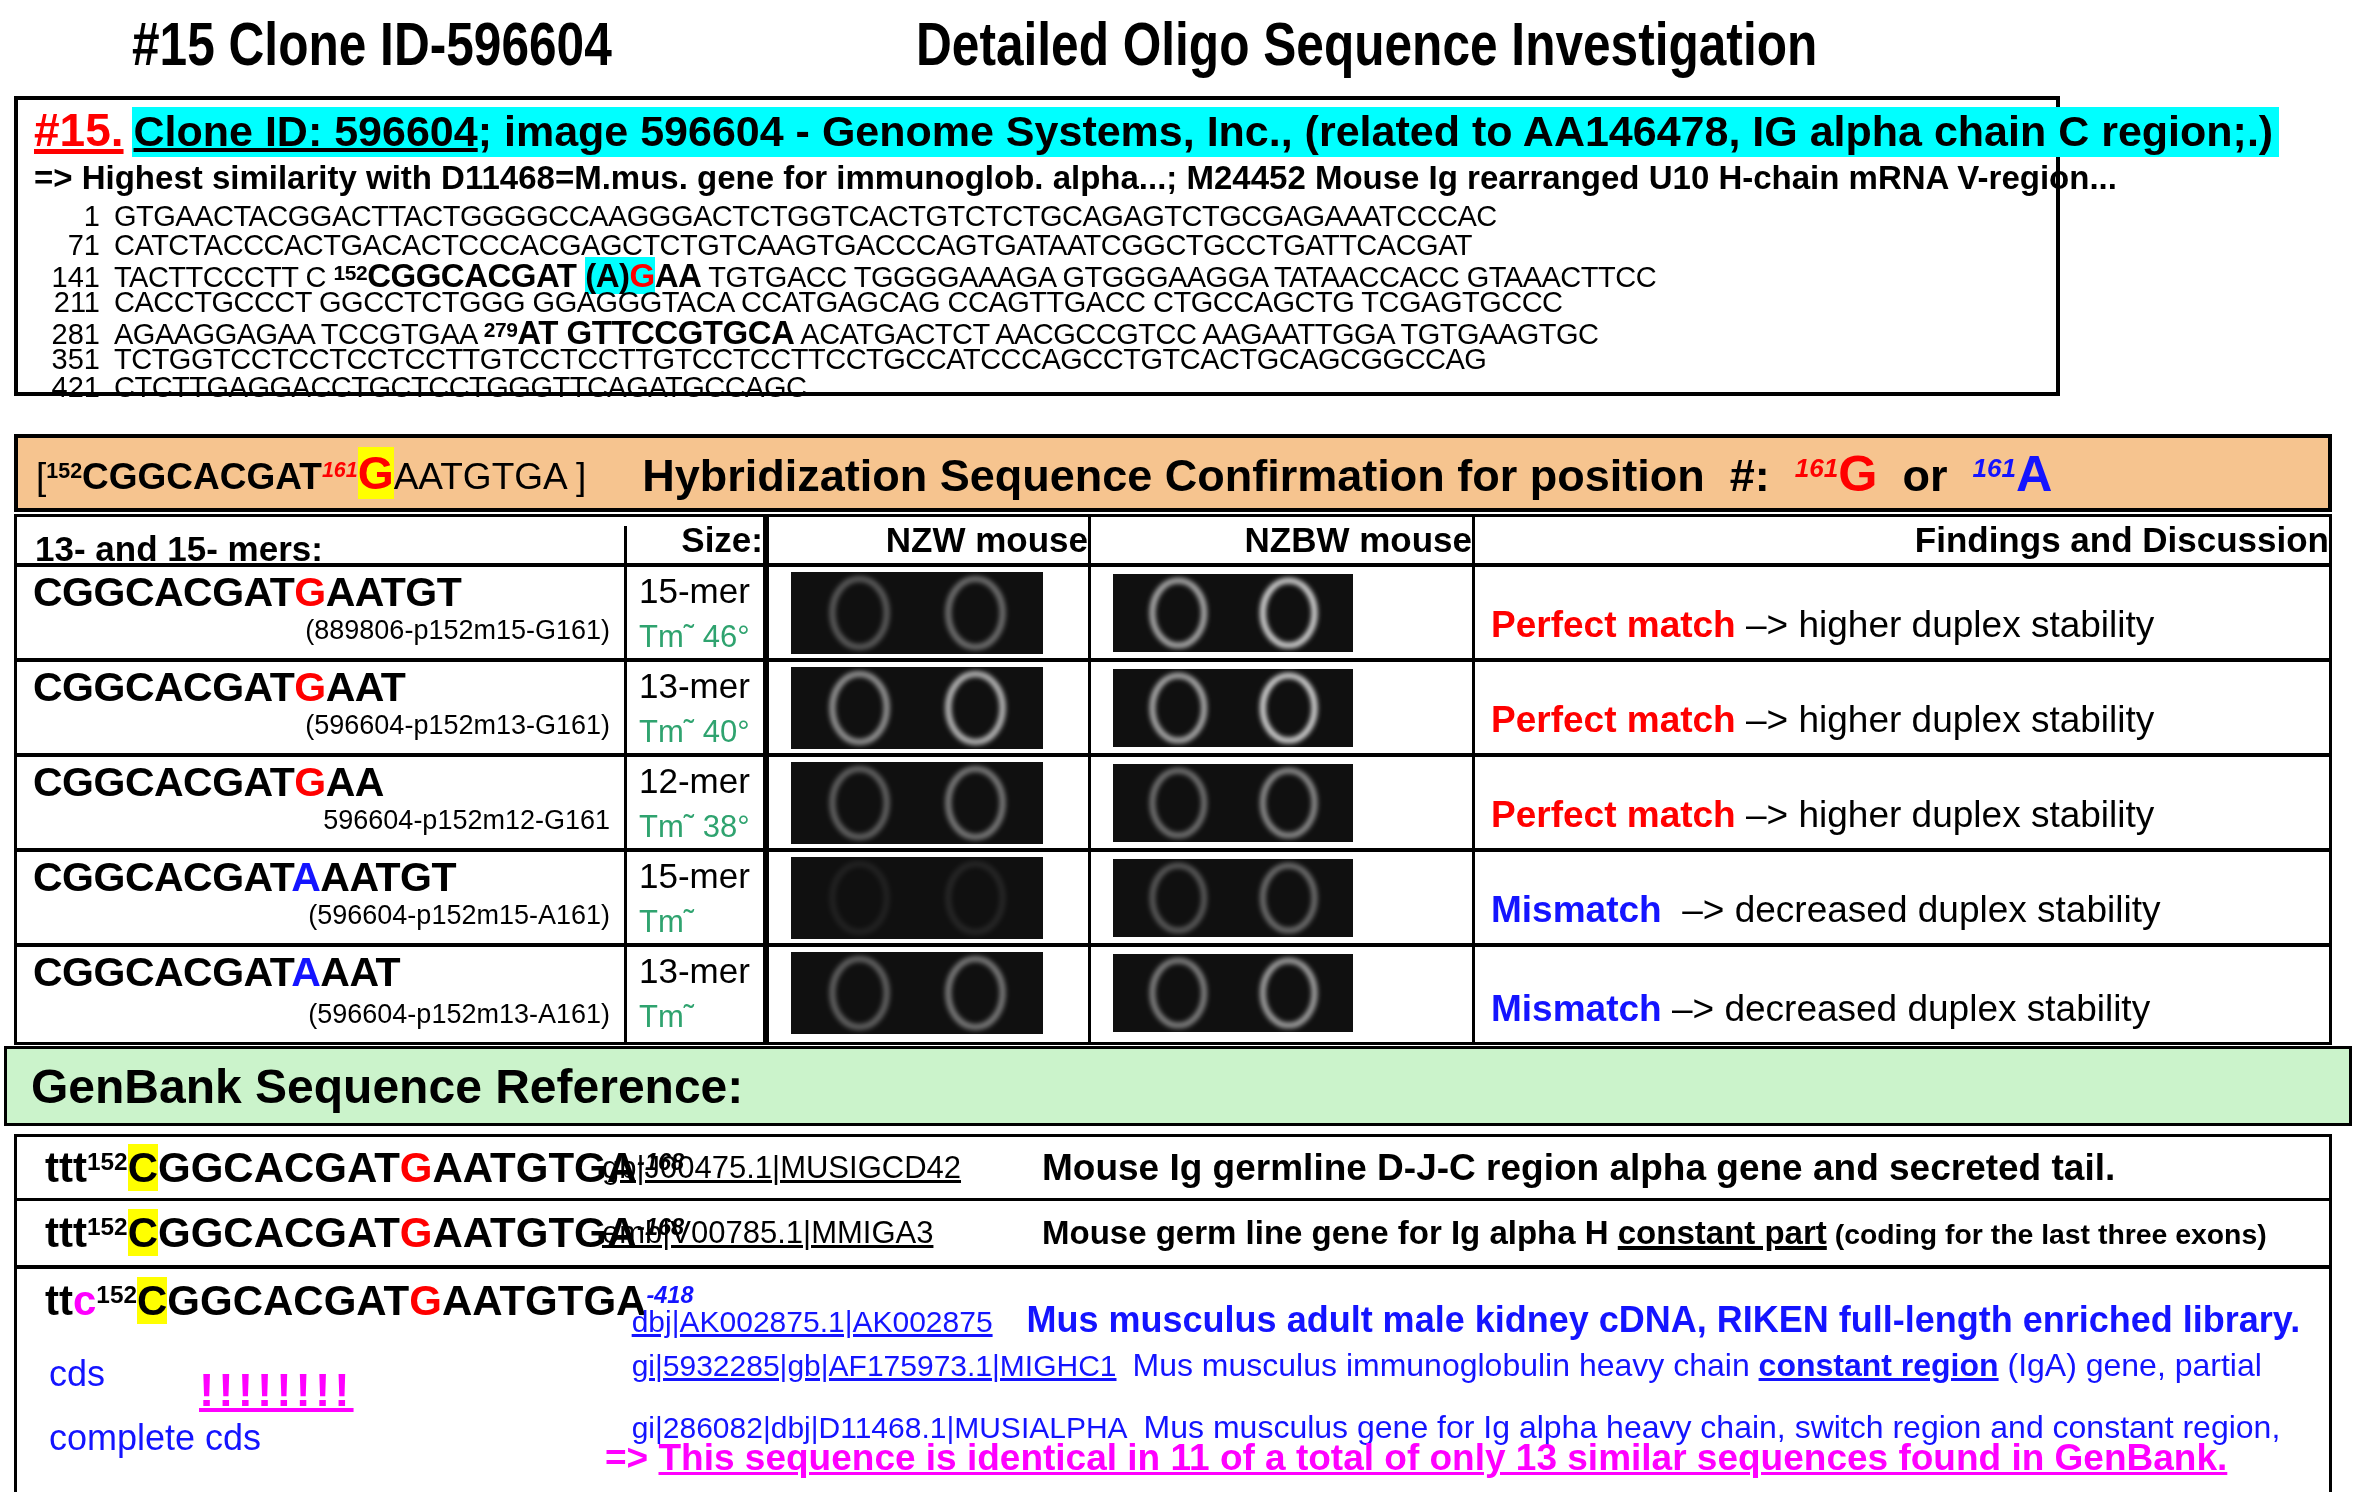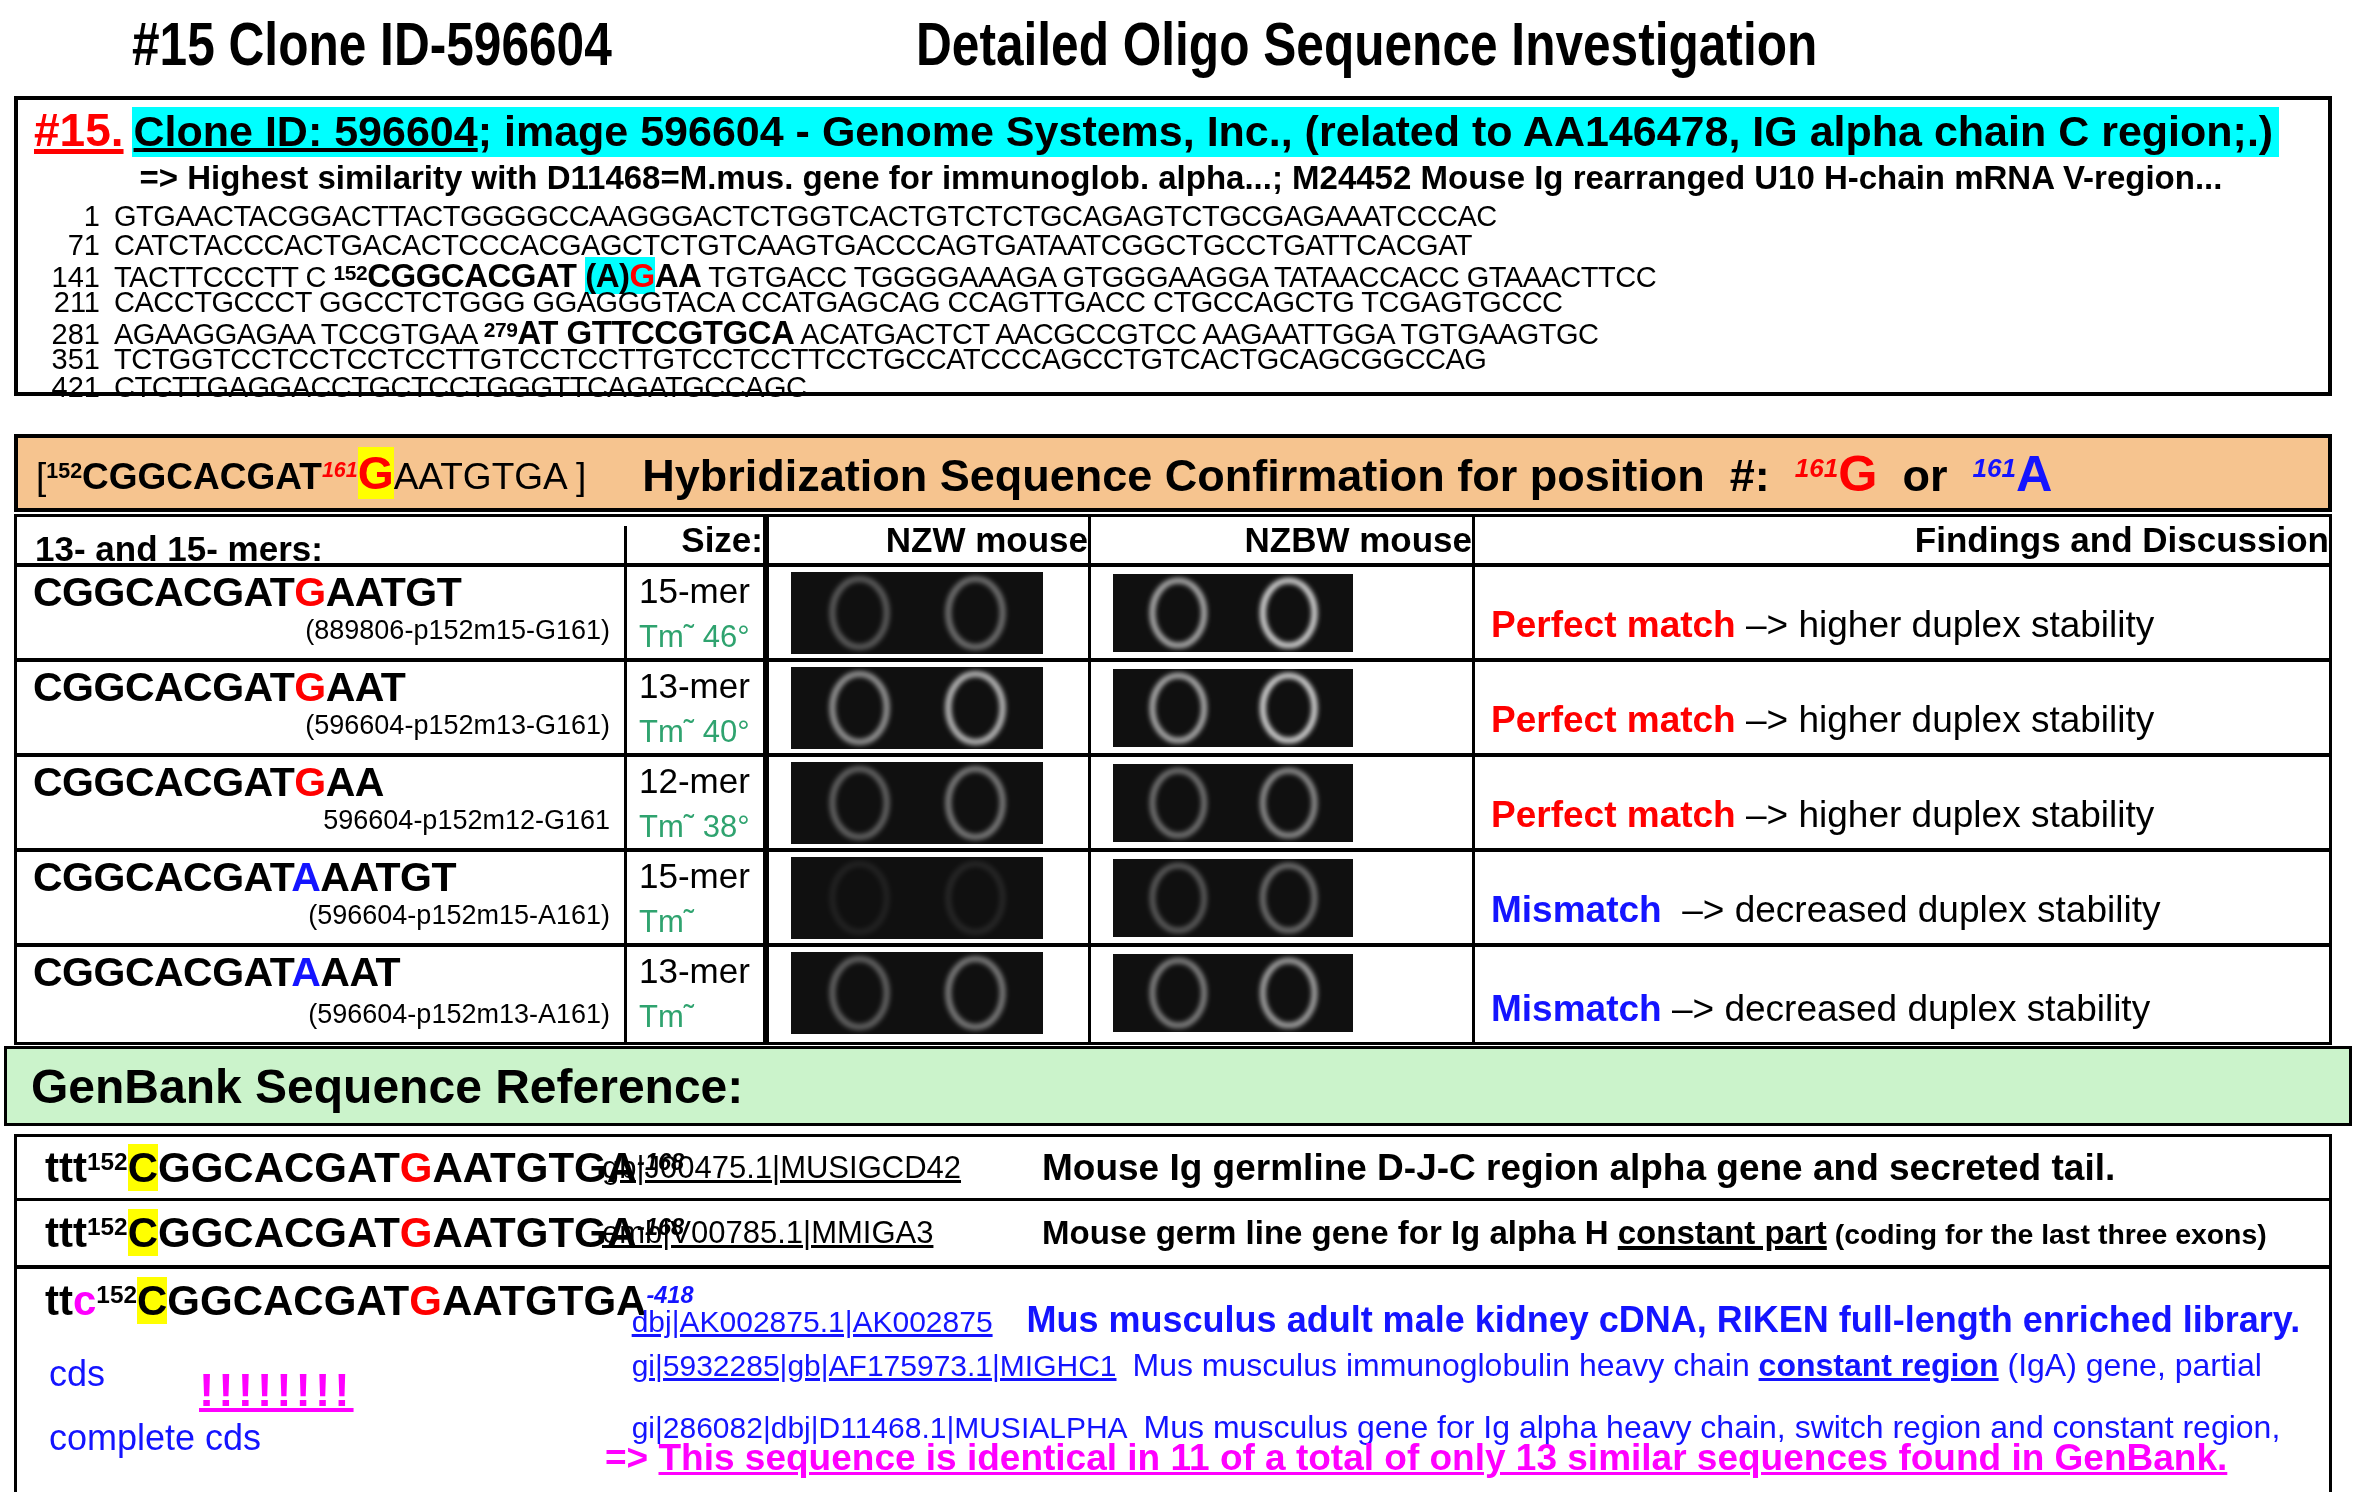--- a/index.html
+++ b/index.html
@@ -15,21 +15,21 @@
     --hl-cyan:#00ffff; --hl-yellow:#ffff00; --orange-bg:#f6c48f; --green-bg:#cbf3cb;
   }
   .condX{ display:inline-block; transform:scaleX(0.8); transform-origin:0 50%; white-space:nowrap; }
 
   
   #titleLeft  { position:absolute; top:8px; left:132px; font-size:62px; font-weight:700; }
   #titleRight { position:absolute; top:8px; left:916px; font-size:62px; font-weight:700; }
 
   
   .header-box{
-    position:absolute; top:96px; left:14px; width:2318px; height:300px;
+    position:absolute; top:96px; left:14px; width:2046px; height:300px;
     border:4px solid #000; background:#fff; padding:4px 0 0 16px; white-space:nowrap;
   }
   .hb-line1{ height:54px; line-height:52px; font-size:43px; font-weight:700; }
   .item-num{ color:var(--red); font-size:46px; text-decoration:underline; text-decoration-thickness:5px; margin-right:8px; }
   .clone-hl{ background:var(--hl-cyan); padding:0 6px 2px 2px; }
   .hb-line2{ height:42px; line-height:40px; font-size:33px; font-weight:700;text-align:center; }
   .seq-block{ margin-top:2px; font-size:29px; line-height:28.5px; letter-spacing:-0.5px; white-space:pre; }
   .seq-line{ height:28.5px; }
   .seq-pos{ display:inline-block; width:66px; text-align:right; margin-right:14px; letter-spacing:0; }
   .seq-block .seg-b      { font-weight:700; font-size:33px; }

